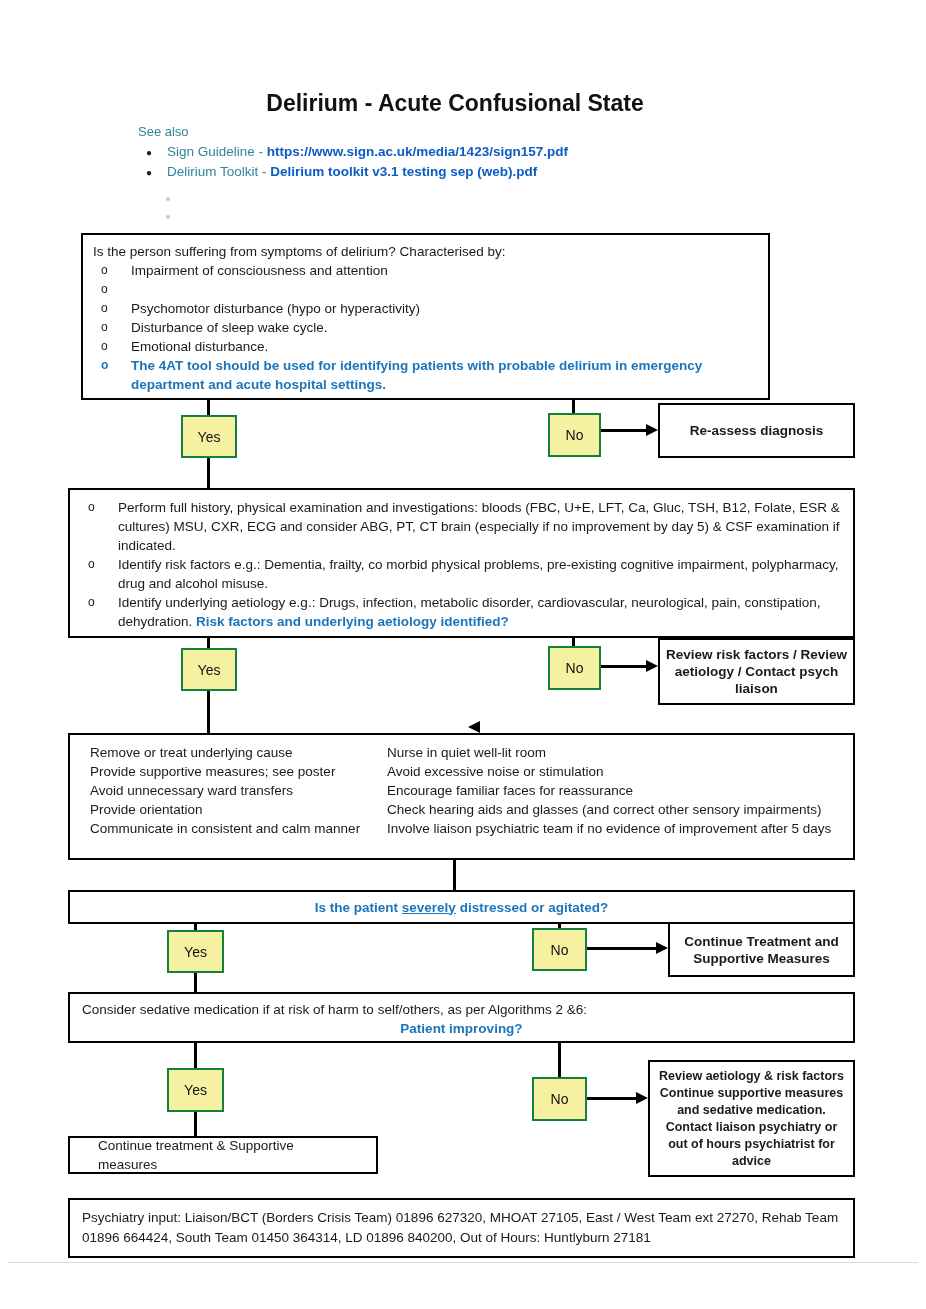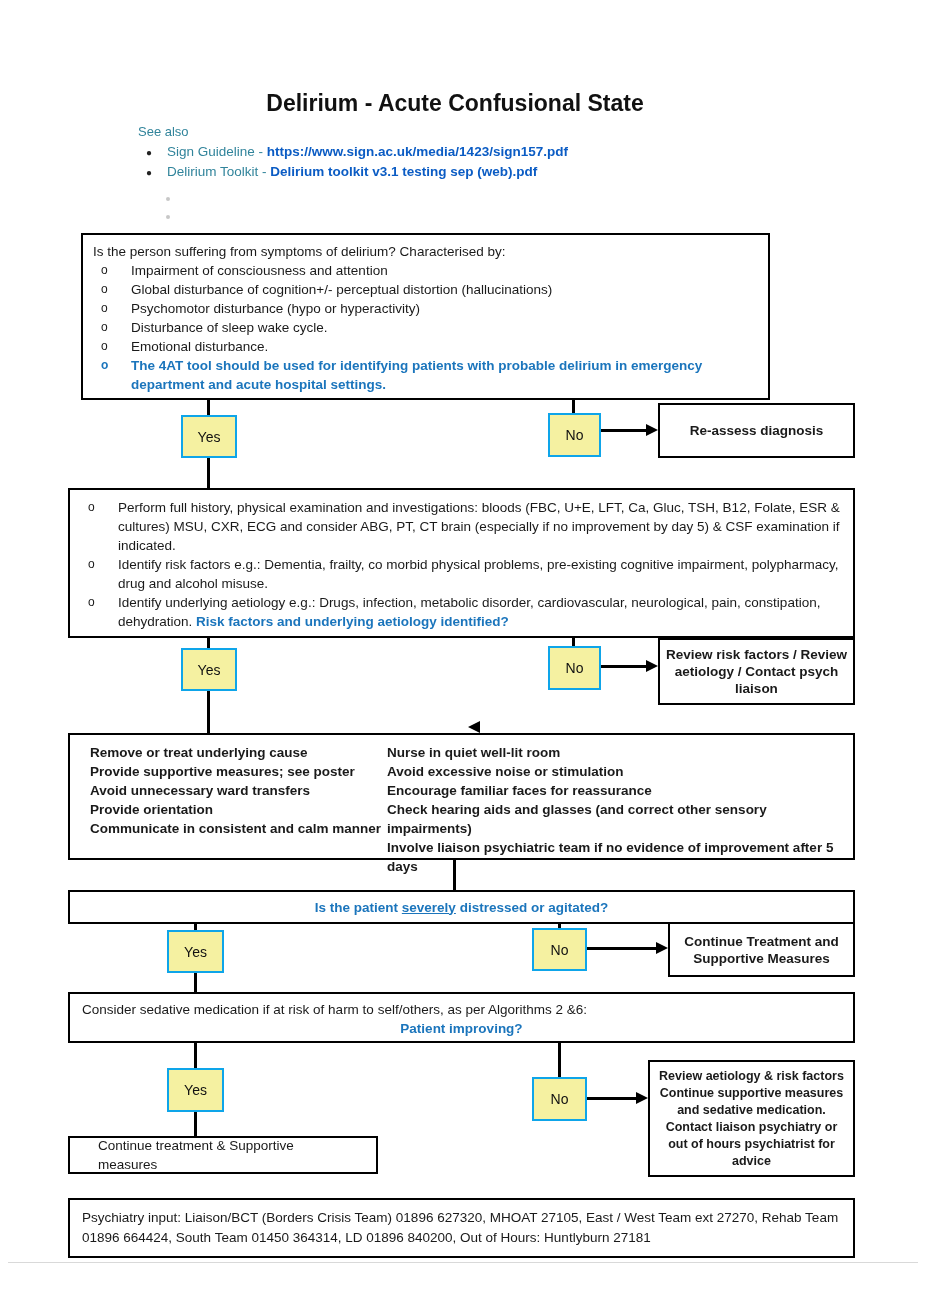--- a/index.html
+++ b/index.html
@@ -9,32 +9,32 @@
   .title{left:0;right:16px;top:90px;text-align:center;font-size:23px;font-weight:bold;color:#111;}
   .seealso{left:138px;top:124px;font-size:13px;color:#31849B;}
   .linkrow{font-size:13.5px;display:flex;align-items:baseline;color:#31849B;}
   .linkrow .bullet{width:21px;flex:none;color:#222;font-size:10px;}
   .doc-link{color:#0B5CC4;font-weight:600;cursor:pointer;}
   .artifact{width:4px;height:4px;border-radius:50%;background:#999;opacity:.55;}
   .fbox{border:2px solid #000;background:#fff;box-sizing:border-box;font-size:13.5px;line-height:19px;}
   .brow{display:flex;}
   .bmark{width:30px;padding-left:8px;flex:none;font-size:12px;line-height:19px;}
   .blue{color:#1B75BC;font-weight:bold;}
-  .ynbox{background:#F5F1A1;border:2px solid #0ea5e9;box-sizing:border-box;display:flex;
+  .ynbox{background:#F5F1A1;border:2px solid #15803d;box-sizing:border-box;display:flex;
          align-items:center;justify-content:center;font-size:14px;color:#111;}
   .outcome{border:2px solid #000;background:#fff;box-sizing:border-box;display:flex;
            align-items:center;justify-content:center;text-align:center;font-weight:bold;
            font-size:13.5px;line-height:17px;padding:4px 6px;}
   .vline{width:3px;background:#000;}
   .hline{height:3px;background:#000;}
   .arr-r{width:0;height:0;border-top:6px solid transparent;border-bottom:6px solid transparent;
          border-left:12px solid #000;}
   .arr-l{width:0;height:0;border-top:6px solid transparent;border-bottom:6px solid transparent;
          border-right:12px solid #000;}
-  .cols{display:flex;padding:8px 8px 0 20px;box-sizing:border-box;font-weight:bold;}
+  .cols{display:flex;padding:8px 8px 0 20px;box-sizing:border-box;}
   .colL{width:297px;flex:none;}
   .colR{flex:1;padding-left:0;}
   .qcenter{display:flex;align-items:center;justify-content:center;}
   .underl{text-decoration:underline;}
   .hairline{height:1px;background:#d9d9d9;}
 </style>
 </head>
 <body>
 
 <div class="page">
@@ -54,21 +54,20 @@
   <div class="abs artifact" style="left:166px;top:215px;"></div>
 
   <div class="abs fbox" style="left:68px;top:233px;width:689px;height:167px;padding:7px 10px 0 10px;margin-left:13px;">
     <div>Is the person suffering from symptoms of delirium? Characterised by:</div>
     <div class="brow">
       <span class="bmark">o</span>
       <span>Impairment of consciousness and attention</span>
       </div>
     <div class="brow">
       <span class="bmark">o</span>
-      <span>Global disturbance of cognition+/- perceptual distortion (hallucinations)</span>
       </div>
     <div class="brow">
       <span class="bmark">o</span>
       <span>Psychomotor disturbance (hypo or hyperactivity)</span>
       </div>
     <div class="brow">
       <span class="bmark">o</span>
       <span>Disturbance of sleep wake cycle.</span>
       </div>
     <div class="brow">

